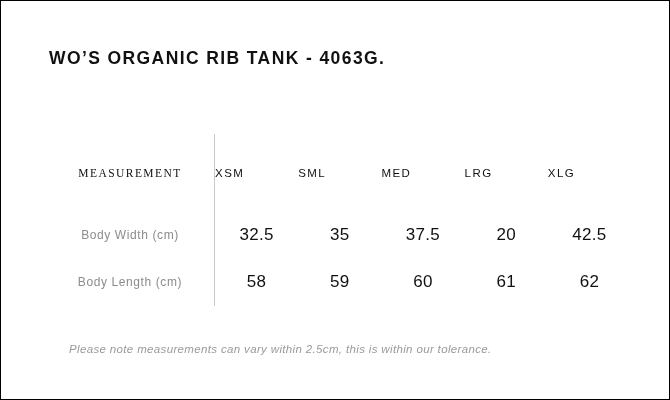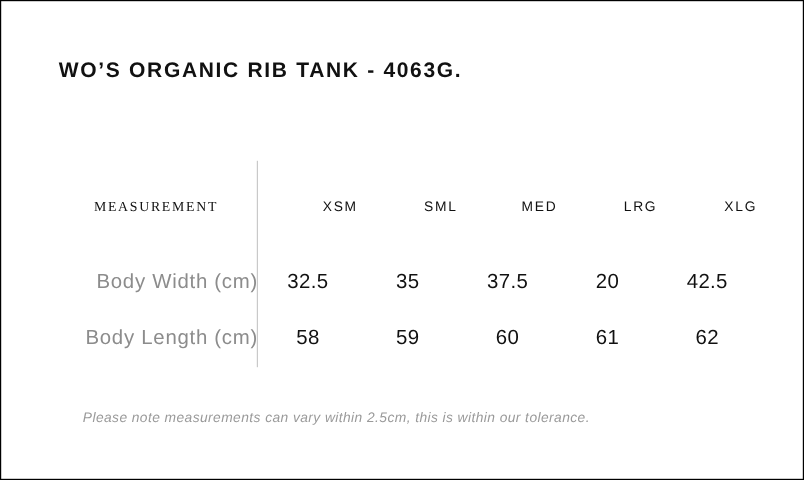--- a/index.html
+++ b/index.html
@@ -53,39 +53,39 @@
   
   col.c-label { width: 170px; }
   col.c-size  { width: 83.2px; }
 
   .head-row th {
     height: 77px;
     font-size: 11.5px;
     letter-spacing: 1.45px;
     font-weight: bold;
     color: #111111;
-    text-align: right;
+    text-align: left;
     vertical-align: bottom;
     padding-bottom: 10px;
   }
   .head-row th.label-head {
     text-align: center;
     font-family: Liberation Serif, serif;
   }
   .body-row td {
     height: 47px;
     font-size: 12.5px;
     color: #8c8c8c;
     letter-spacing: 0.7px;
     text-align: center;
   }
   .body-row td.row-label {
-    text-align: right;
+    text-align: center;
     color: #8c8c8c;
-    font-size: 17px;
+    font-size: 12px;
     letter-spacing: 0.6px;
   }
   .body-row td.value {
     color: #111111;
     font-size: 17px;
     letter-spacing: 0.3px;
   }
   
   .divider {
     position: absolute;

